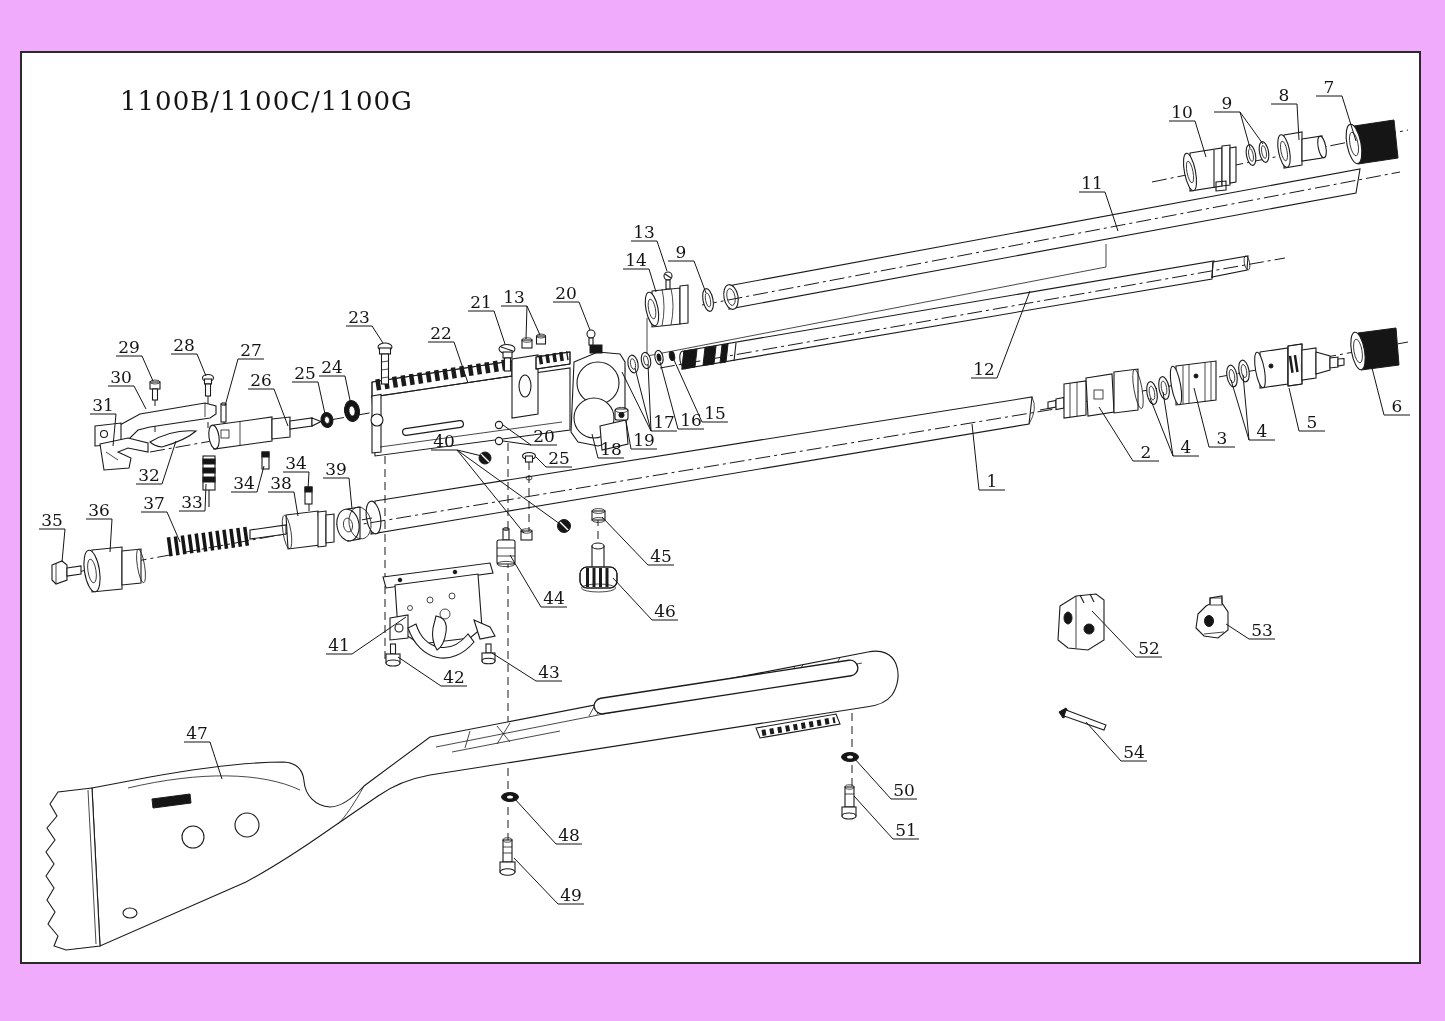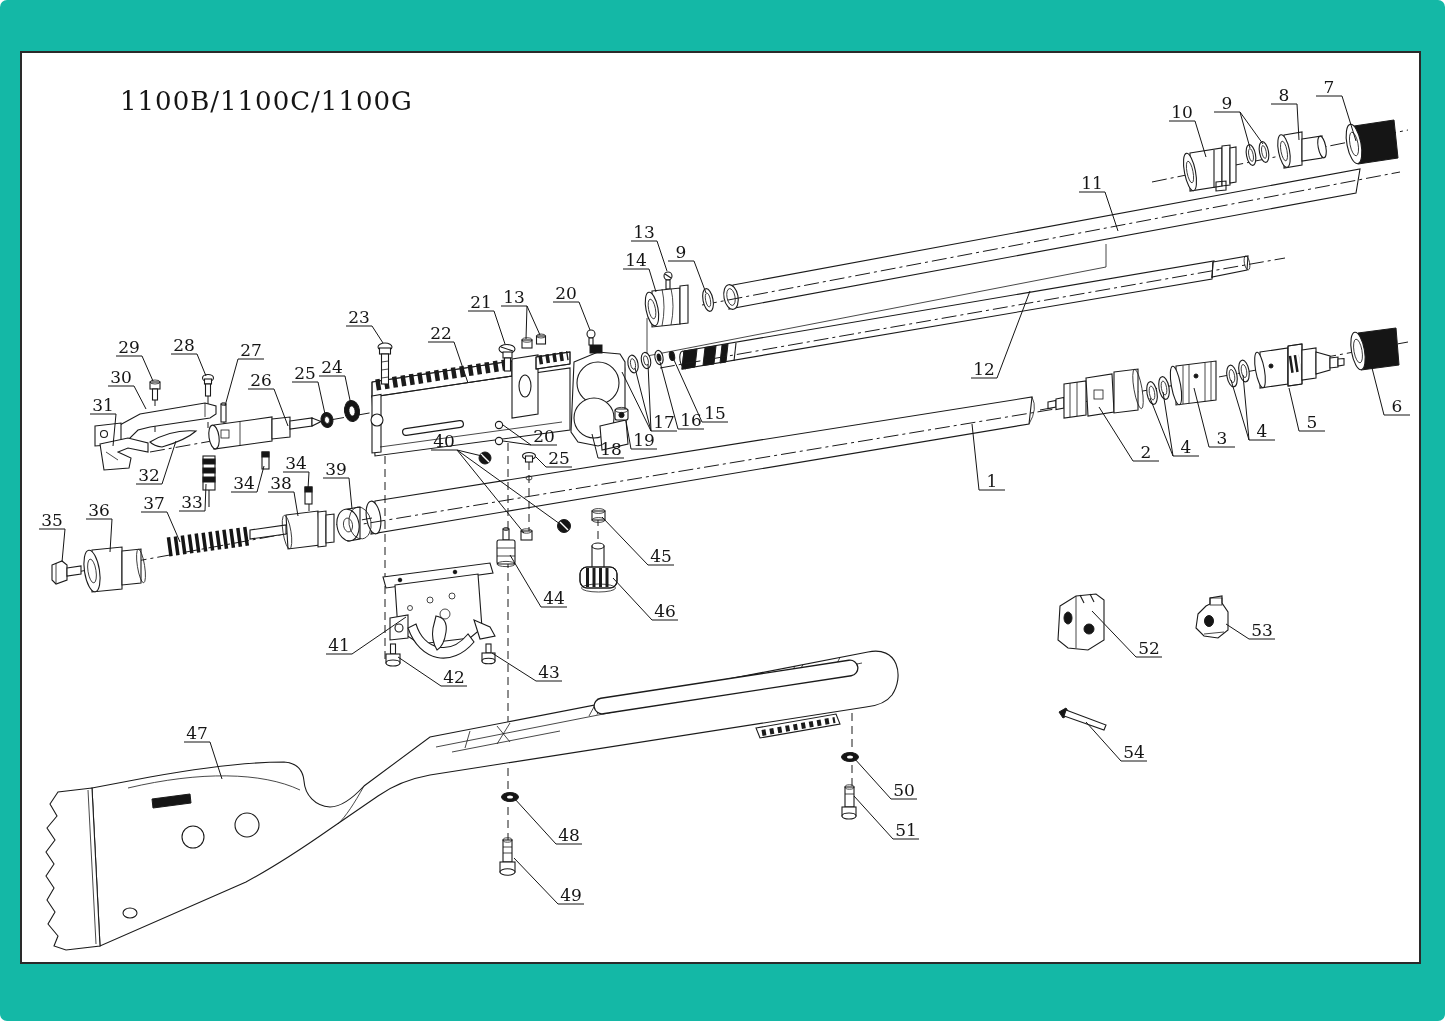--- a/index.html
+++ b/index.html
@@ -1,16 +1,16 @@
 <!DOCTYPE html>
 <html><head>
 <meta charset="utf-8">
 <style>
   html,body{margin:0;padding:0;background:#ffffff;}
-  .page{position:relative;width:1445px;height:1021px;background:#14b8a6;overflow:hidden;border-radius:7px;}
+  .page{position:relative;width:1445px;height:1021px;background:#f0abfc;overflow:hidden;}
   svg{display:block;}
   svg text{font-family:"DejaVu Serif",serif;font-size:17px;fill:#151515;}
   .title-text{font-size:26px;letter-spacing:1px;}
   .ln{stroke:#1b1b1b;stroke-width:1.1;fill:none;}
   .wh{stroke:#1b1b1b;stroke-width:1.1;fill:#ffffff;}
   .bk{stroke:#1b1b1b;stroke-width:1;fill:#151515;}
   .thin{stroke:#1b1b1b;stroke-width:.8;fill:none;}
   .axis{stroke:#1b1b1b;stroke-width:1;fill:none;stroke-dasharray:15 4 3 4;}
   .vd{stroke:#1b1b1b;stroke-width:1;fill:none;stroke-dasharray:8 5;}
   #labels-layer line{stroke:#151515;stroke-width:1;fill:none;}

